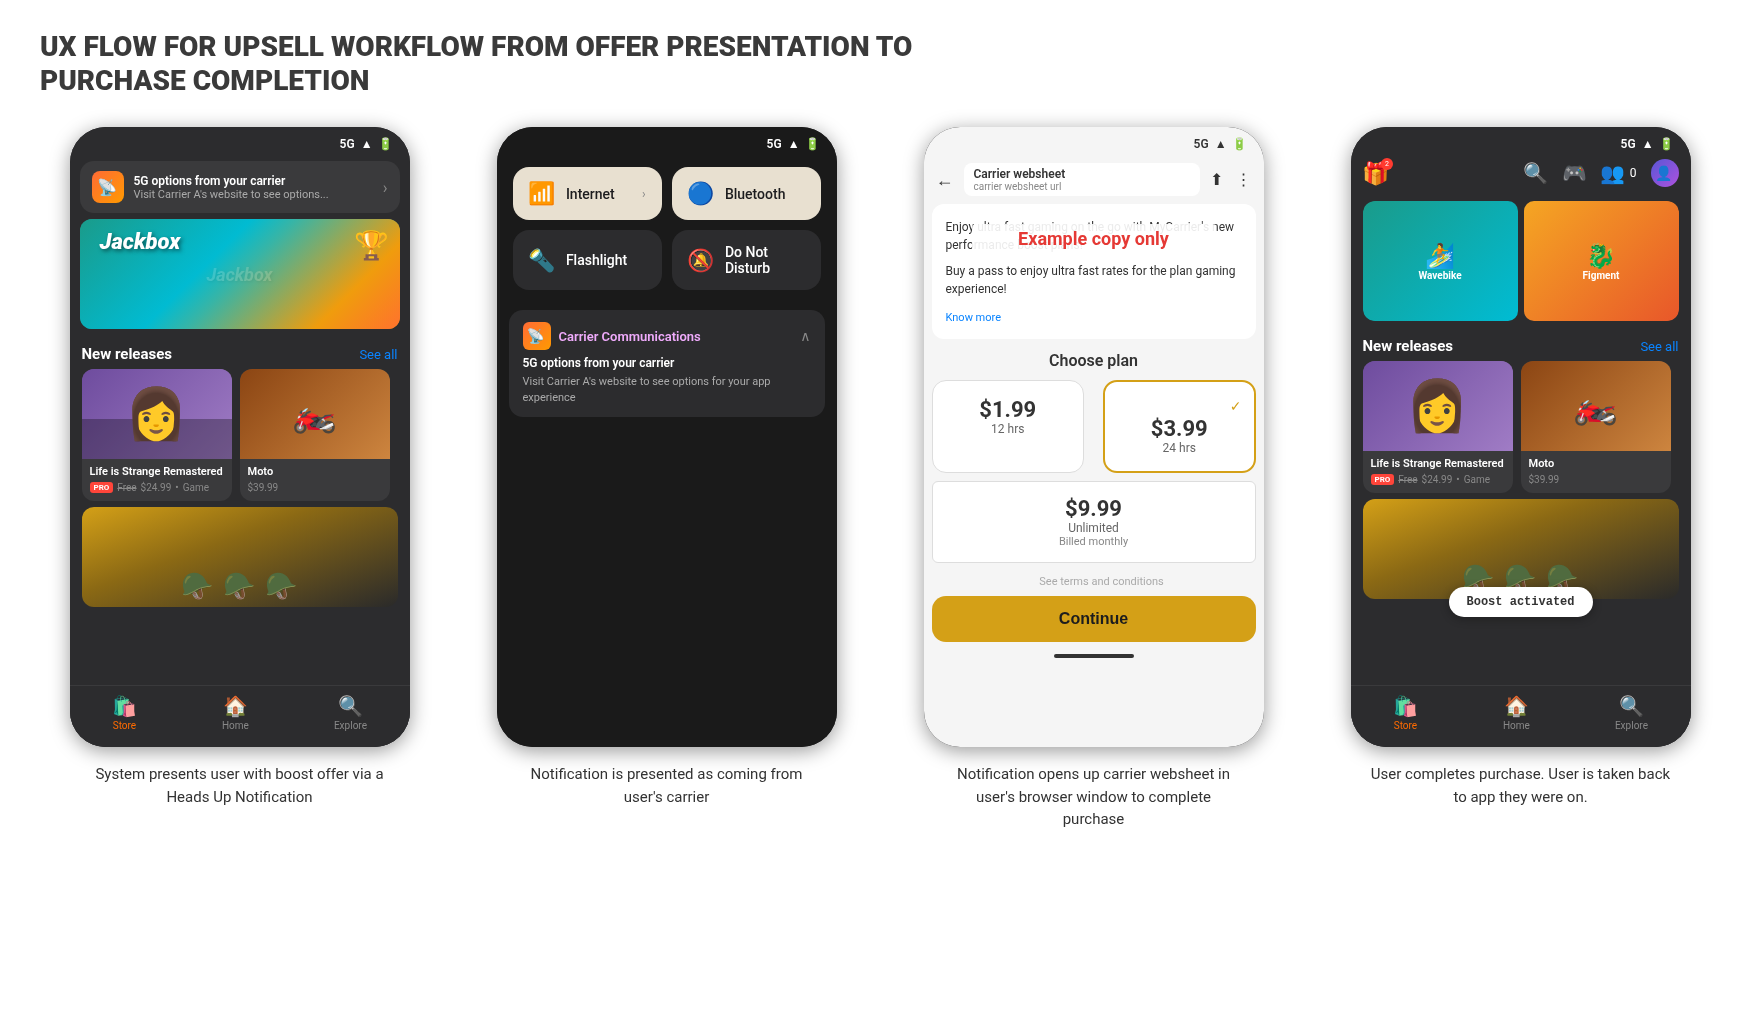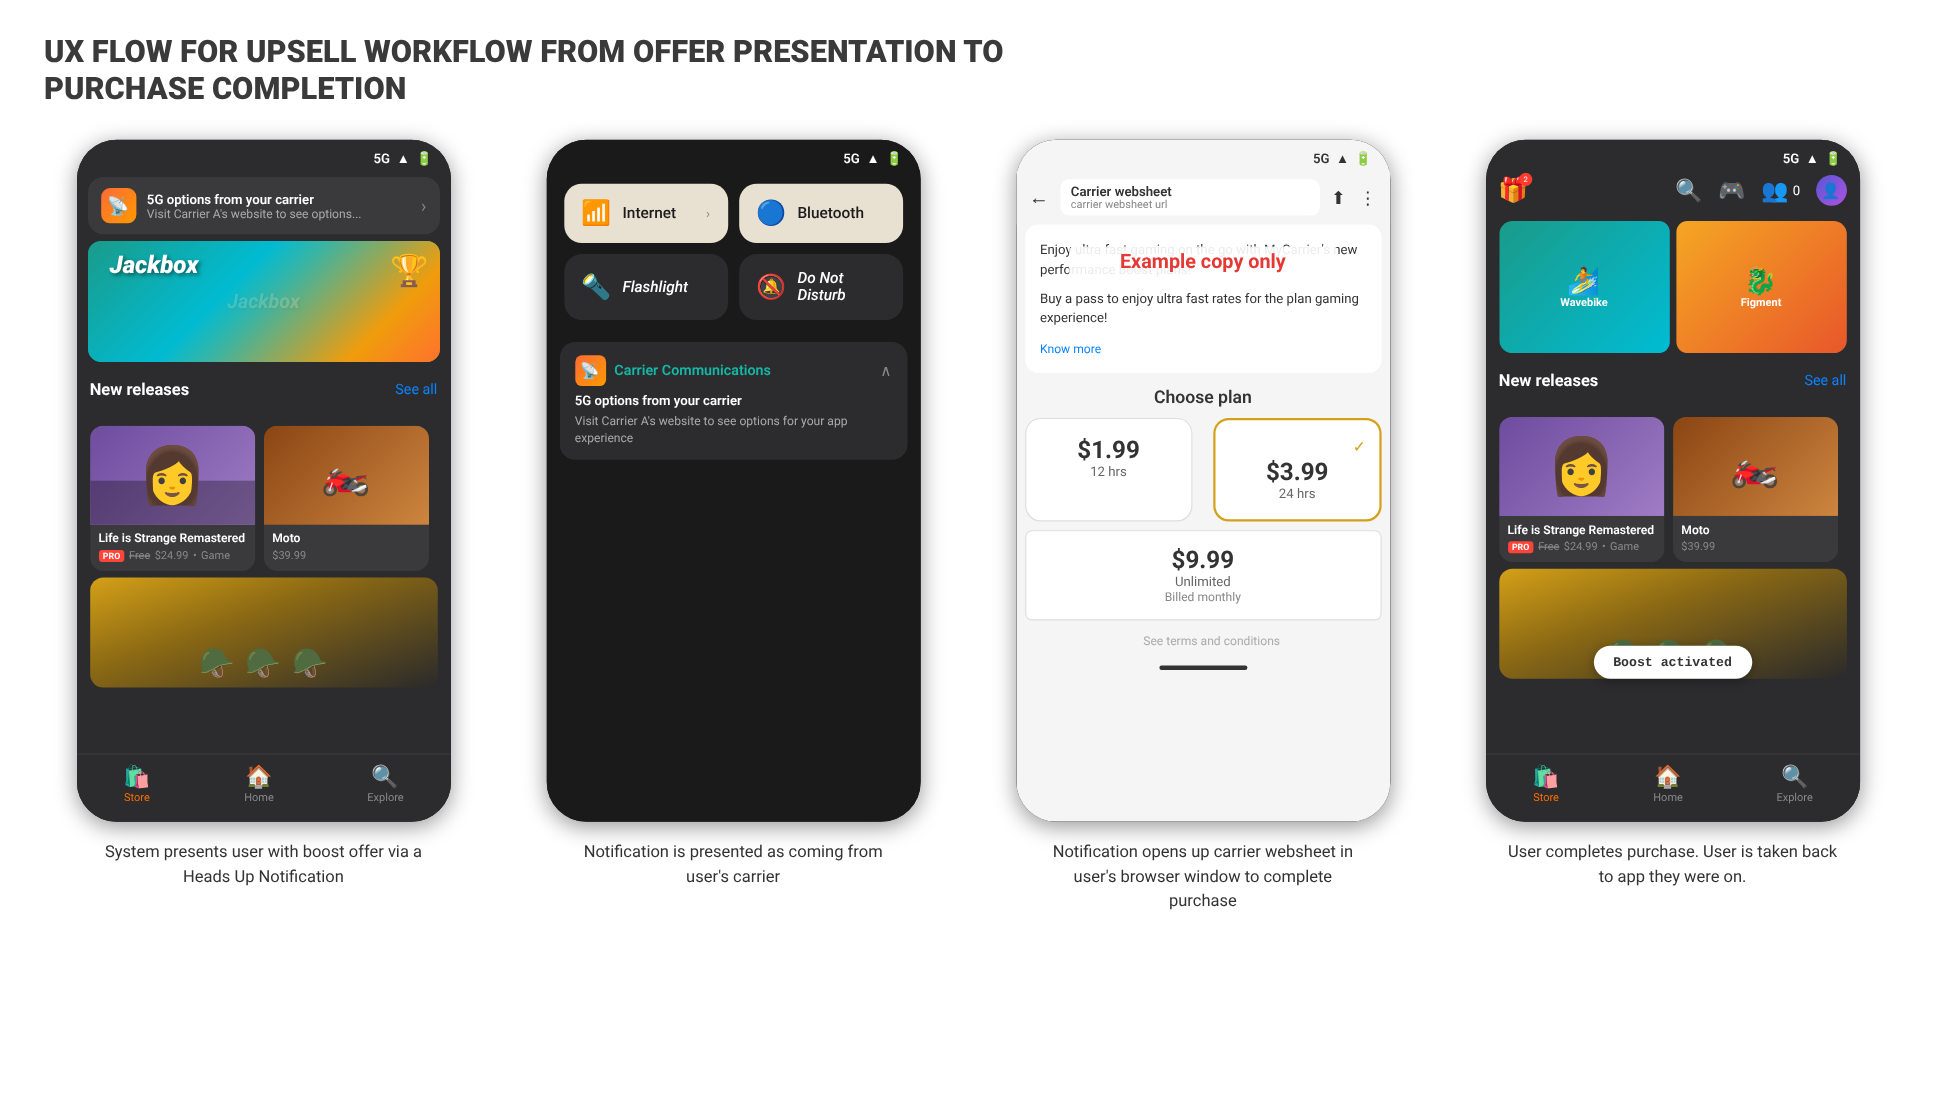--- a/index.html
+++ b/index.html
@@ -99,21 +99,21 @@
       color: white;
       font-size: 18px;
       font-weight: 700;
       text-shadow: 1px 1px 3px rgba(0,0,0,0.5);
       font-style: italic;
     }
     .section-header {
       display: flex;
       justify-content: space-between;
       align-items: center;
-      padding: 10px 12px 24px;
+      padding: 10px 12px 6px;
     }
     .section-title { color: #fff; font-size: 15px; font-weight: 700; }
     .see-all { color: #0a84ff; font-size: 13px; }
     .game-cards-row {
       display: flex;
       gap: 8px;
       padding: 0 12px;
       overflow: hidden;
     }
     .game-card {
@@ -188,21 +188,21 @@
       padding: 14px 16px;
       display: flex;
       align-items: center;
       gap: 10px;
     }
     .qs-tile-active { background: #e8e0d0; }
     .qs-tile-inactive { background: #2c2c2e; }
     .qs-tile-icon { font-size: 22px; }
     .qs-tile-label { font-size: 14px; font-weight: 500; }
     .qs-tile-active .qs-tile-label { color: #1c1c1e; }
-    .qs-tile-inactive .qs-tile-label { color: #fff; font-style: italic; }
+    .qs-tile-inactive .qs-tile-label { color: #fff; }
     .qs-tile-arrow { margin-left: auto; color: #888; font-size: 12px; }
     
     .carrier-notif {
       background: #2c2c2e;
       border-radius: 14px;
       margin: 8px 12px;
       padding: 12px 14px;
     }
     .carrier-notif-header {
       display: flex;
@@ -218,21 +218,21 @@
     .carrier-icon {
       width: 28px;
       height: 28px;
       background: linear-gradient(135deg, #ff6b35, #ff9a00);
       border-radius: 6px;
       display: flex;
       align-items: center;
       justify-content: center;
       font-size: 14px;
     }
-    .carrier-name { color: #14b8a6; font-size: 13px; font-weight: 600; }
+    .carrier-name { color: #f0abfc; font-size: 13px; font-weight: 600; }
     .carrier-chevron { color: #888; font-size: 14px; }
     .carrier-title { color: #fff; font-size: 12px; font-weight: 600; margin-bottom: 4px; }
     .carrier-body { color: #aaa; font-size: 11px; line-height: 1.4; }
     .websheet-header {
       background: #f5f5f5;
       padding: 8px 12px;
       display: flex;
       align-items: center;
       gap: 10px;
     }
@@ -578,20 +578,21 @@
             <div class="plan-price">$3.99</div>
             <div class="plan-duration">24 hrs</div>
           </div>
         </div>
         <div class="plan-card-wide">
           <div class="plan-price">$9.99</div>
           <div class="plan-duration">Unlimited</div>
           <div class="plan-note">Billed monthly</div>
         </div>
         <div class="terms-text">See terms and conditions</div>
+        <button class="continue-btn">Continue</button>
         
         <div style="text-align:center;padding:8px;margin-top:4px;">
           <div style="width:80px;height:4px;background:#333;border-radius:2px;margin:0 auto;"></div>
         </div>
       </div>
     </div>
     <p class="caption-text">Notification opens up carrier websheet in user's browser window to complete purchase</p>
   </div>
 
   <div class="phone-col">

